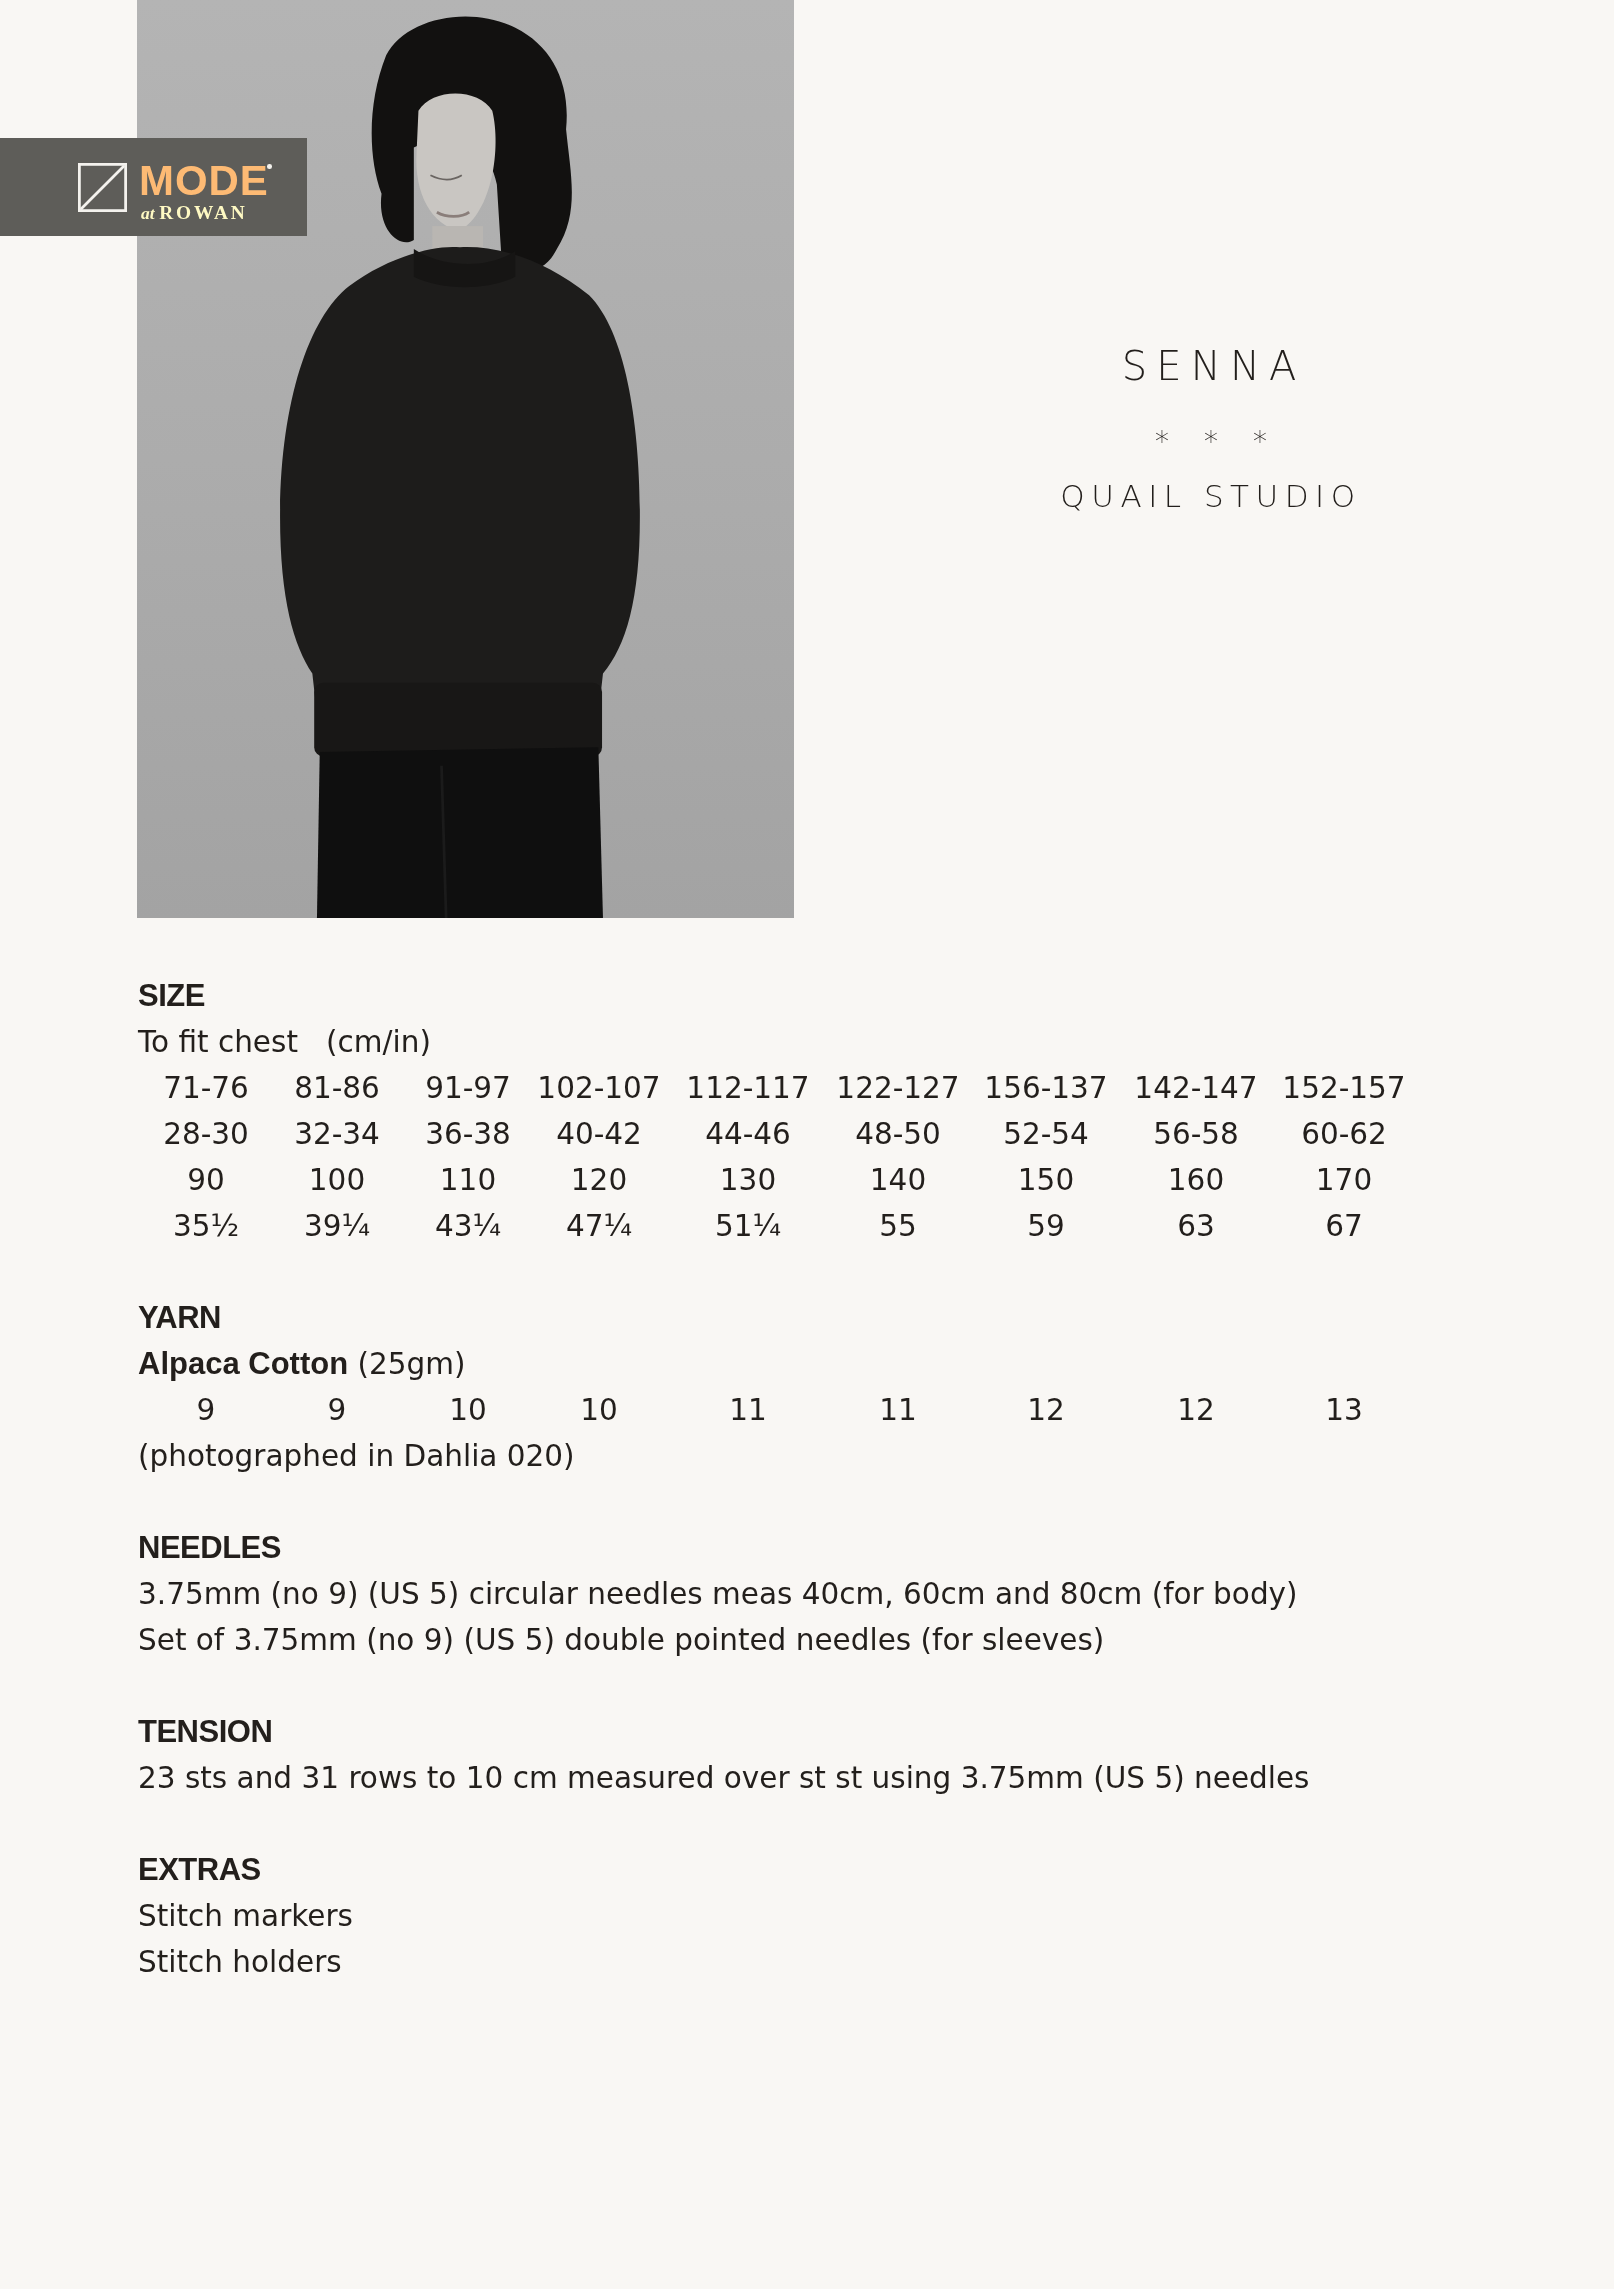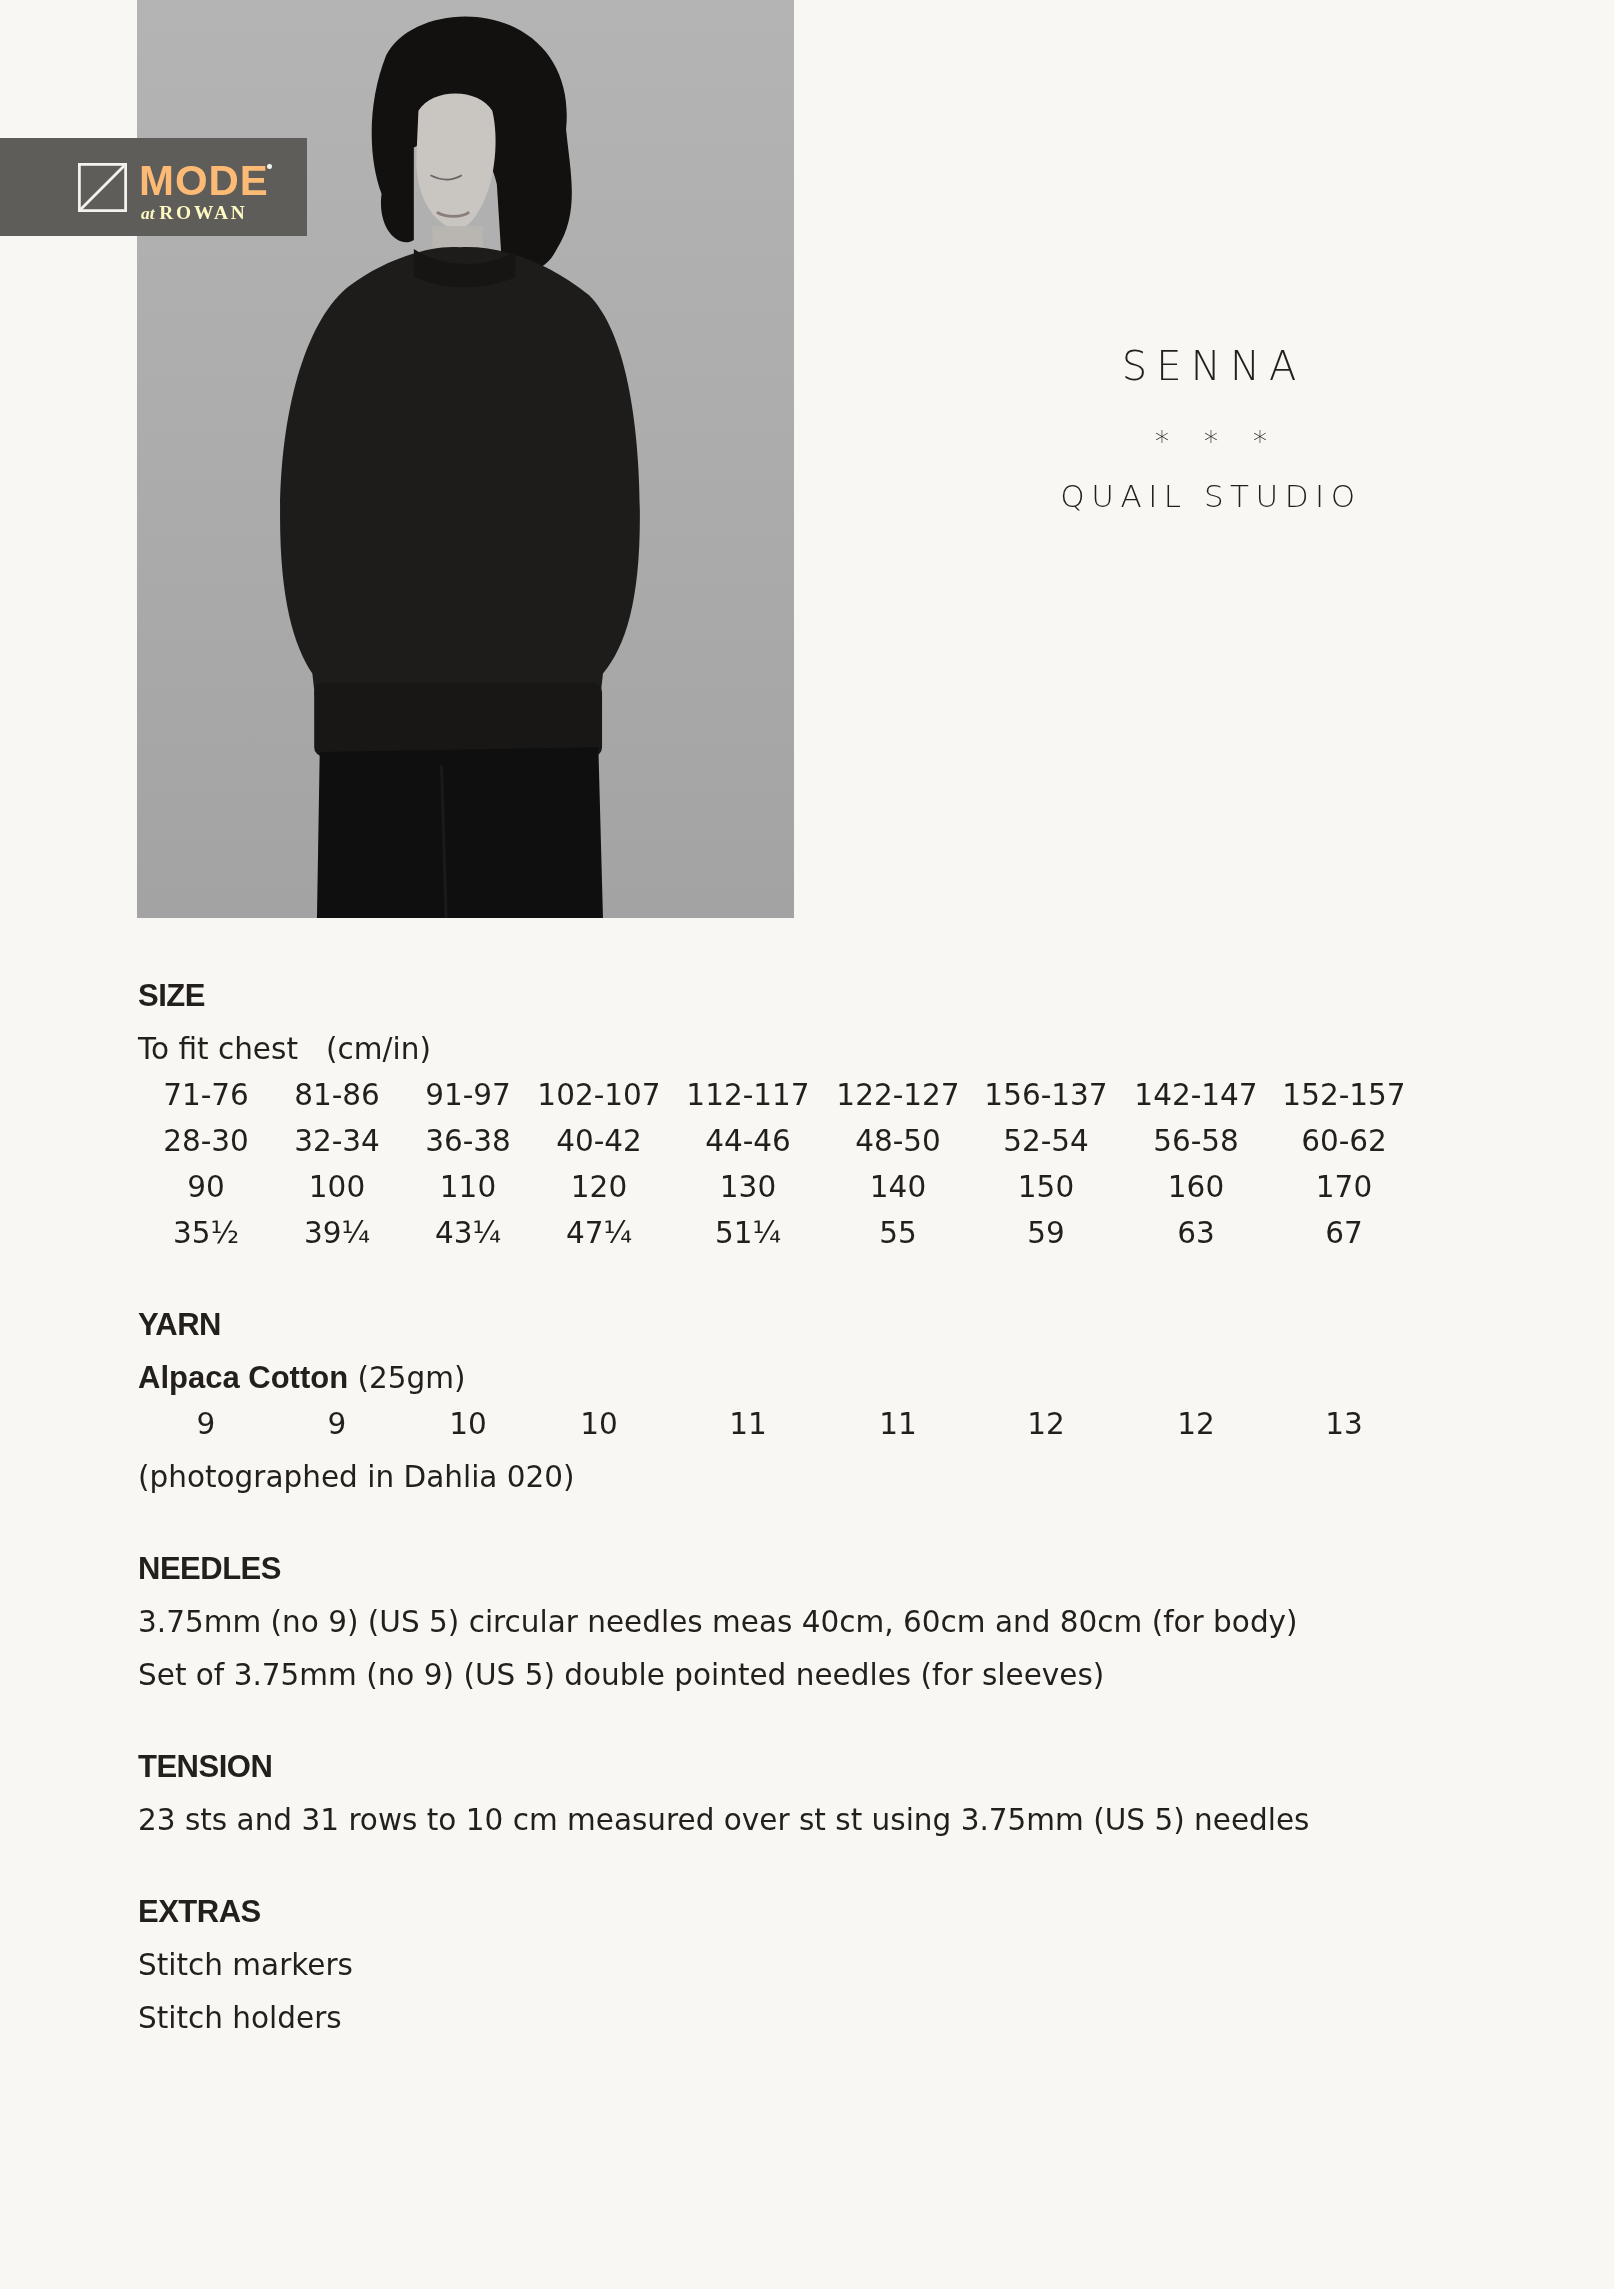--- a/index.html
+++ b/index.html
@@ -49,21 +49,21 @@
   .designer { top:478px; font-size:31px; letter-spacing:6.5px; padding-left:6.5px; }
 
   .content {
     position:absolute; left:138px; top:973px; width:1338px;
     font-size:29.5px; line-height:46px;
   }
   .h {
     font-family:"Liberation Sans", sans-serif; font-weight:bold;
     font-size:31px; line-height:46px; letter-spacing:-0.5px;
   }
-  .line { font-size:29.5px; line-height:46px; white-space:nowrap; font-weight:normal;margin-top:7px; }
+  .line { font-size:29.5px; line-height:46px; white-space:nowrap; font-weight:normal; }
   .row { position:relative; height:46px; }
   .cell {
     position:absolute; top:0; transform:translateX(-50%);
     white-space:nowrap; font-size:29.5px; line-height:46px;
   }
   .gap { height:46px; }
   b.yarn { font-family:"Liberation Sans", sans-serif; font-weight:bold; font-size:31px; }
 </style>
 </head>
 <body>

